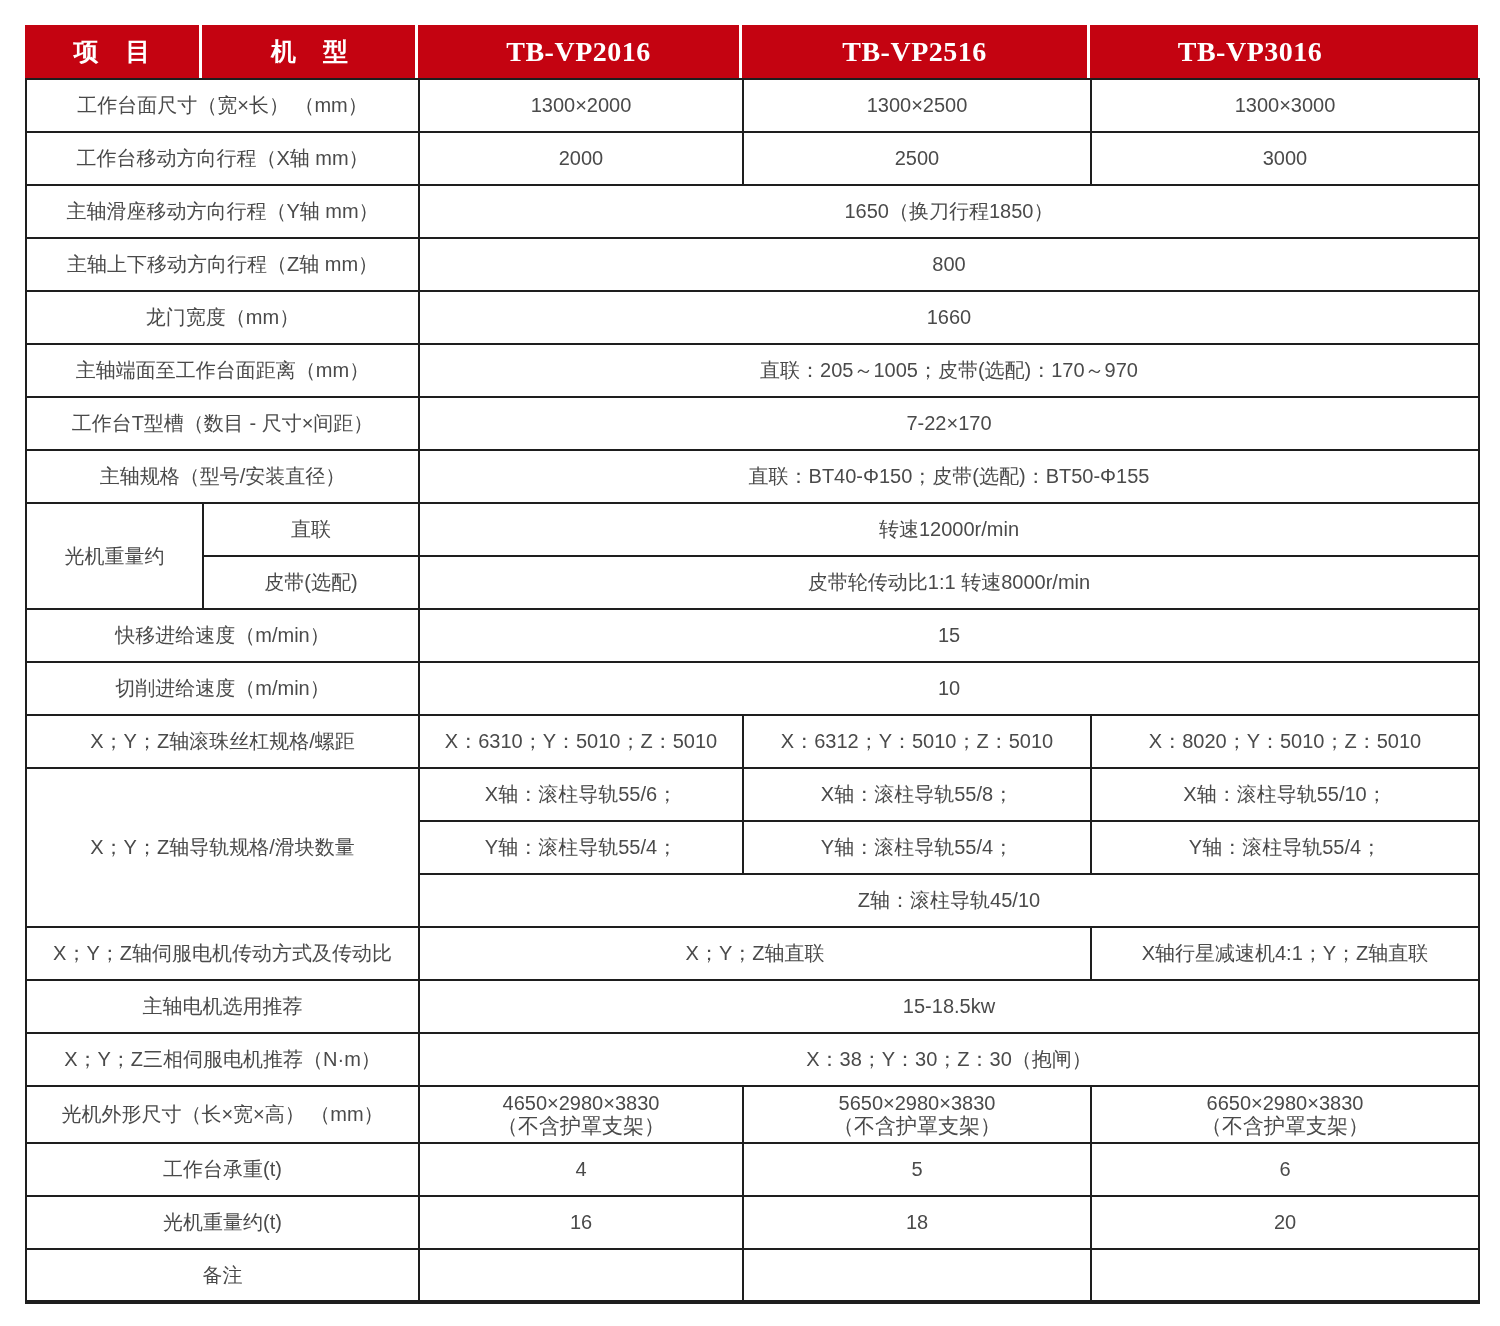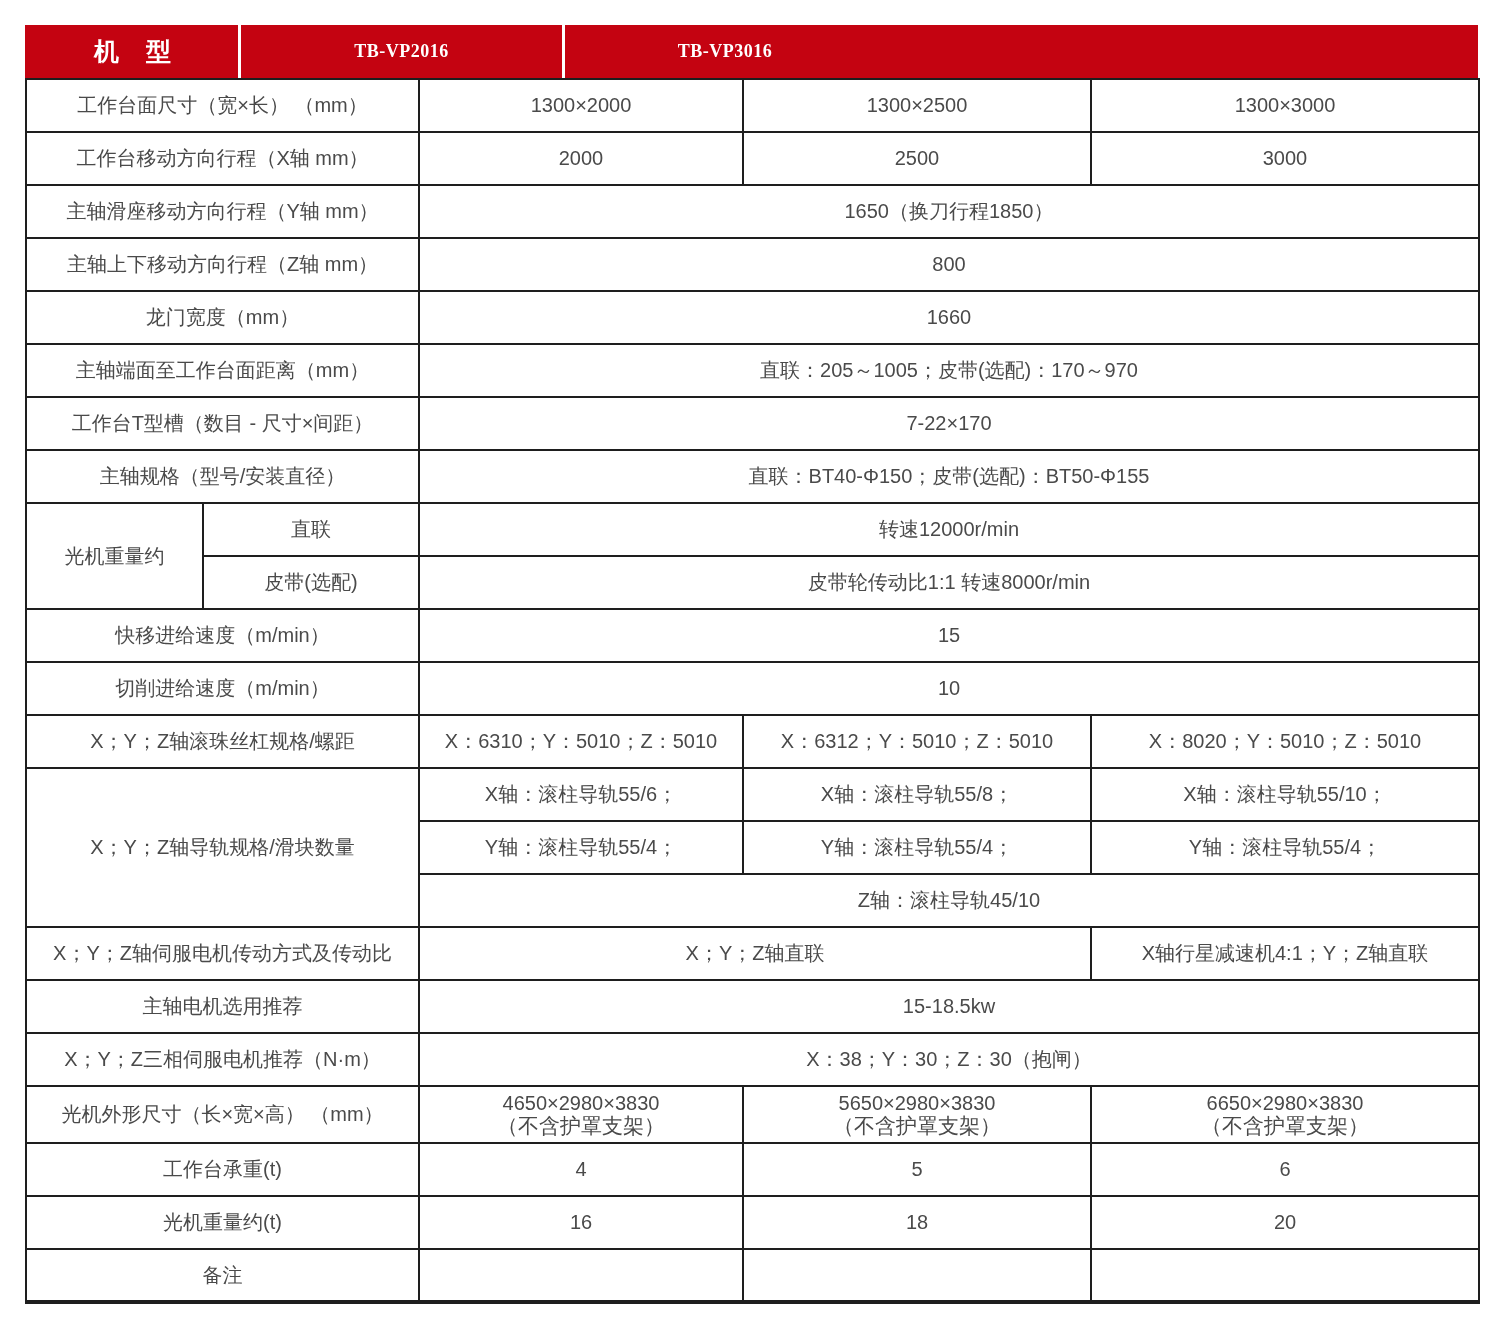--- a/index.html
+++ b/index.html
@@ -17,21 +17,21 @@
   .hcell{
     display:flex;align-items:center;justify-content:center;
     color:#ffffff;font-weight:bold;box-sizing:border-box;
   }
   .hcell:not(:last-child){border-right:3px solid #ffffff;}
   .hc-a{width:177px;font-size:25px;letter-spacing:10px;padding-left:10px;}
   .hc-b{width:216px;font-size:25px;letter-spacing:10px;padding-left:12px;}
   .hc-c{width:324px;}
   .hc-d{width:348px;}
   .hc-e{width:320px;}
-  .model{font-family:"Liberation Serif", serif;font-size:18px;letter-spacing:0.5px;}
+  .model{font-family:"Liberation Serif", serif;font-size:28px;letter-spacing:0.5px;}
 
   
   table.spec{
     border-collapse:collapse;table-layout:fixed;
     width:1453px;color:#4A4A4A;font-size:20px;
   }
   table.spec td{
     border:2px solid #1E1E1E;
     height:53px;box-sizing:border-box;
     padding:0;overflow:hidden;white-space:nowrap;
@@ -45,22 +45,24 @@
   .dim{font-size:20px;line-height:1.2;}
   .note{font-size:21px;line-height:1.05;}
 </style>
 </head>
 <body>
 
 <div class="sheet">
   <div class="tablewrap">
 
     <div class="header-row">
+      <div class="hcell hc-a">项 目</div>
       <div class="hcell hc-b">机 型</div>
       <div class="hcell hc-c model">TB-VP2016</div>
+      <div class="hcell hc-d model">TB-VP2516</div>
       <div class="hcell hc-e model">TB-VP3016</div>
     </div>
 
     <table class="spec">
       <colgroup>
         <col style="width:177px">
           <col style="width:216px">
         <col style="width:324px">
           <col style="width:348px">
           <col style="width:388px">

